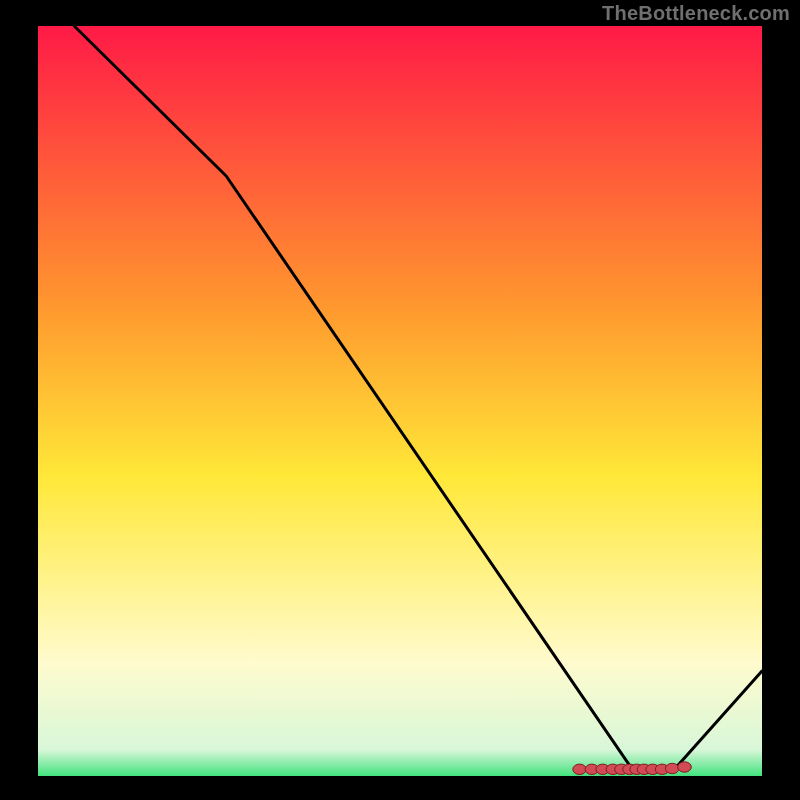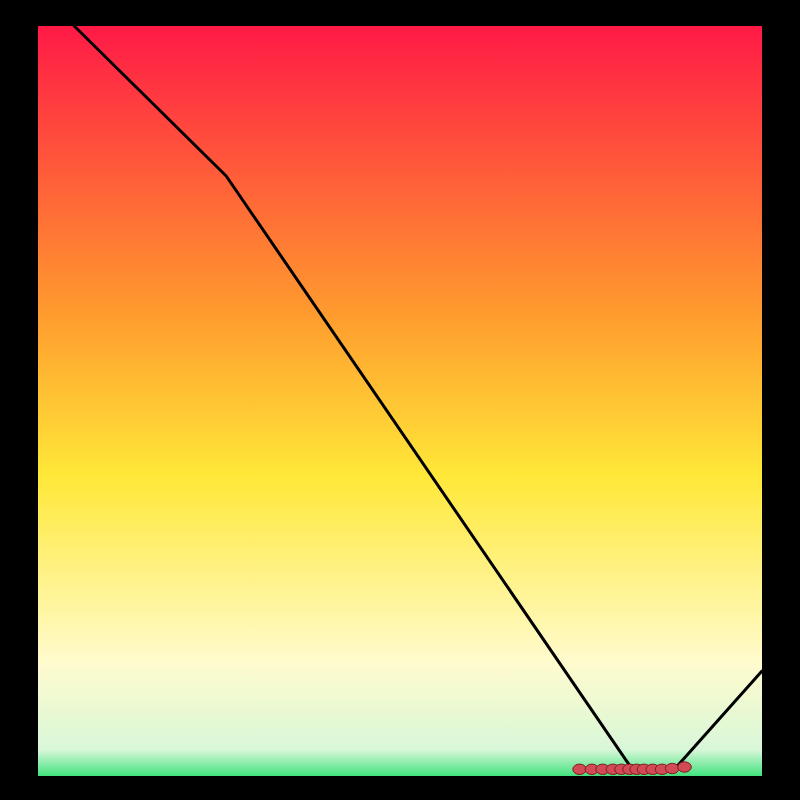--- a/index.html
+++ b/index.html
@@ -64,13 +64,14 @@
         <ellipse cx="629.5" cy="769.3" rx="6.8" ry="5.2" fill="#d24a54" stroke="#7a1c24" stroke-width="1"></ellipse>
         <ellipse cx="636.7" cy="769.3" rx="6.8" ry="5.2" fill="#d24a54" stroke="#7a1c24" stroke-width="1"></ellipse>
         <ellipse cx="644.0" cy="769.3" rx="6.8" ry="5.2" fill="#d24a54" stroke="#7a1c24" stroke-width="1"></ellipse>
         <ellipse cx="652.7" cy="769.3" rx="6.8" ry="5.2" fill="#d24a54" stroke="#7a1c24" stroke-width="1"></ellipse>
         <ellipse cx="662.1" cy="769.3" rx="6.8" ry="5.2" fill="#d24a54" stroke="#7a1c24" stroke-width="1"></ellipse>
         <ellipse cx="672.2" cy="768.5" rx="6.8" ry="5.2" fill="#d24a54" stroke="#7a1c24" stroke-width="1"></ellipse>
         <ellipse cx="684.5" cy="767.0" rx="6.8" ry="5.2" fill="#d24a54" stroke="#7a1c24" stroke-width="1"></ellipse>
       </g>
   </svg>
 
+  <div class="watermark">TheBottleneck.com</div>
 </div>
 
 </body></html>

